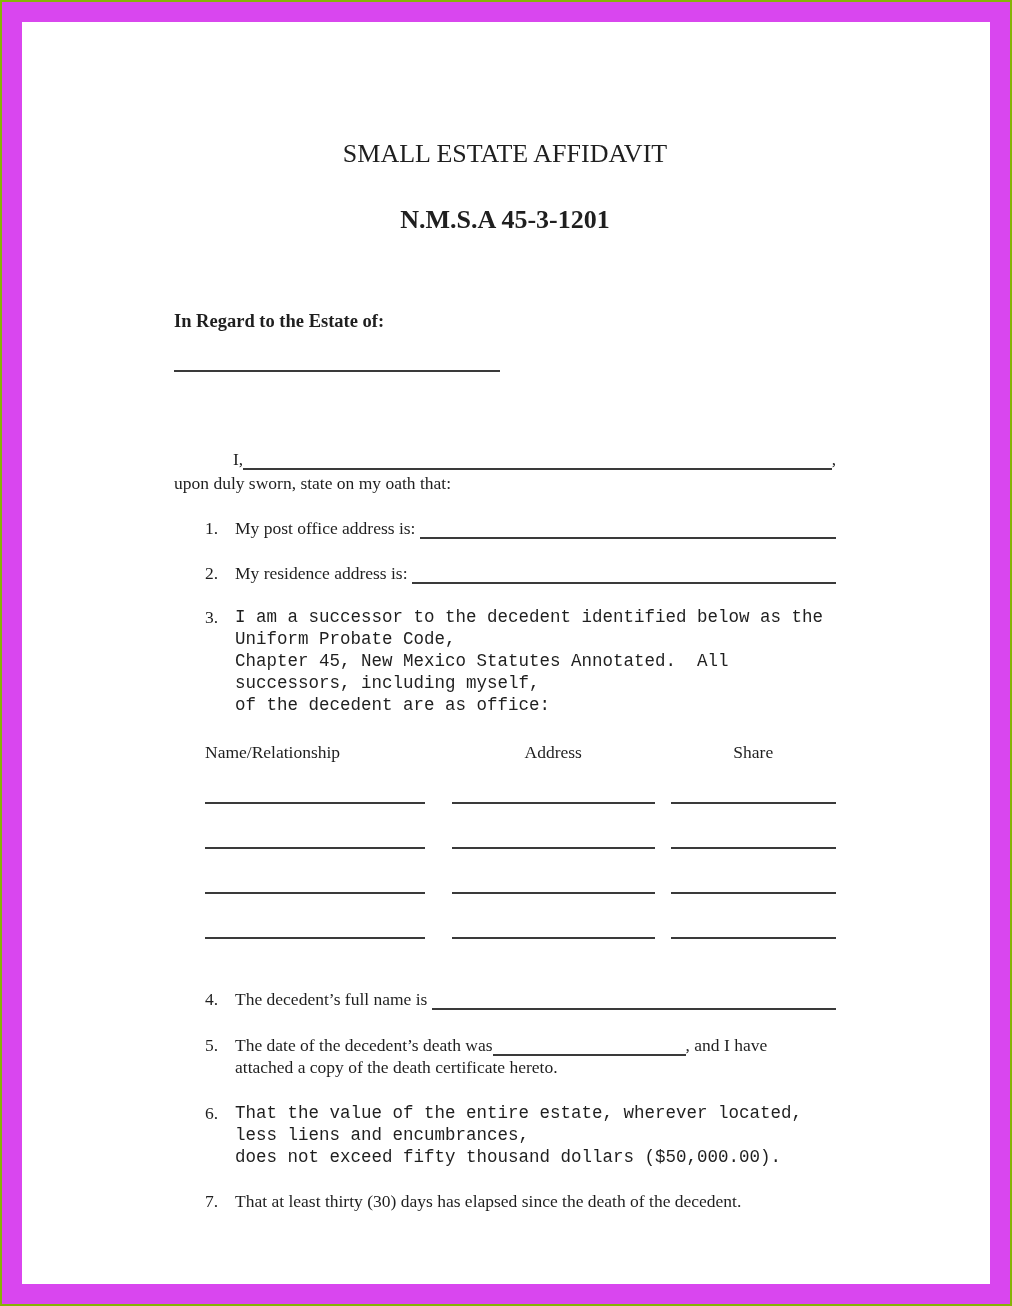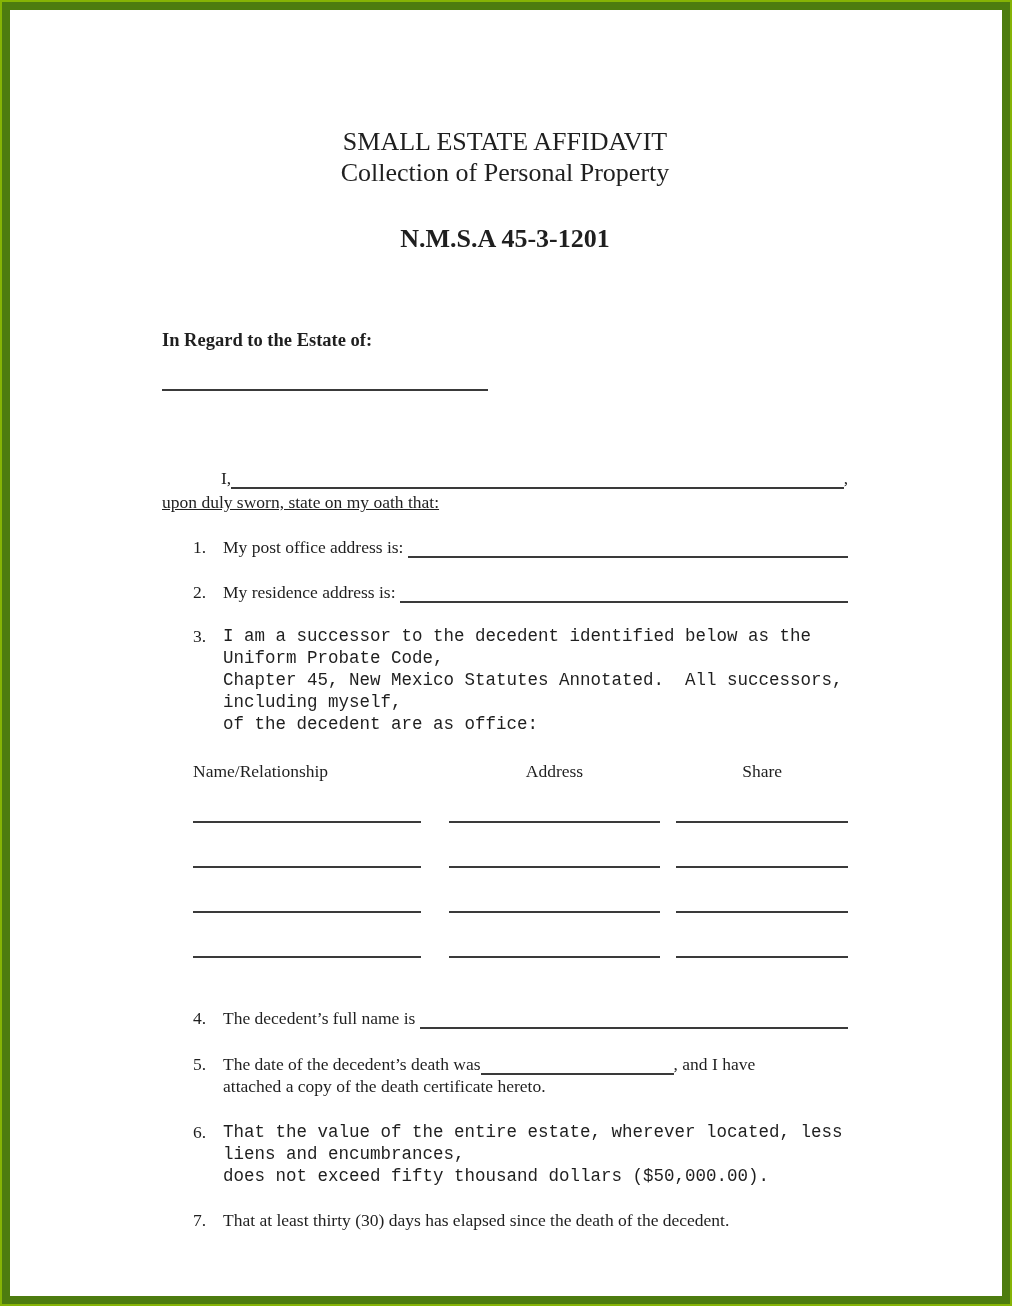--- a/index.html
+++ b/index.html
@@ -1,41 +1,41 @@
 <!DOCTYPE html>
 <html><head>
 <meta charset="utf-8">
 <style>
   html,body { margin:0; padding:0; background:#ffffff; }
   .frame {
     width:1012px; height:1306px; box-sizing:border-box;
-    background:#4d7c0f;
+    background:#d946ef;
     border:2px solid #86b405;
-    padding:8px;
+    padding:20px;
   }
   .page {
     width:100%; height:100%; box-sizing:border-box;
     background:#ffffff;
     font-family:"Liberation Serif", serif;
     color:#1f1f1f;
     overflow:hidden;
   }
   .content { padding:0 154px 0 152px; }
 
   .title-block { margin-top:116px; text-align:center; font-size:26px; line-height:31px; }
   .title-statute { font-weight:bold;margin-top:35px; }
 
   .regard { margin-top:75px; font-size:18.5px; font-weight:bold; line-height:22px; }
 
   .blank-rule { margin-top:38px; width:326px; height:0; border-top:2px solid #3a3a3a; }
 
   .oath { margin-top:72px; }
   .oath-row { display:flex; align-items:flex-end; height:26px; padding-left:59px; font-size:17.5px; }
   .fill { flex:1 1 auto; border-bottom:2px solid #3a3a3a; min-height:1px; }
-  .oath-line2 { font-size:17.5px; line-height:26px;text-decoration:underline; }
+  .oath-line2 { font-size:17.5px; line-height:26px; }
 
   .item { position:relative; padding-left:61px; font-size:17.5px; line-height:22px; }
   .item .num { position:absolute; left:31px; top:0; }
   .item-row { display:flex; align-items:flex-end; }
   .item-row .label { white-space:pre;font-family:Liberation Serif, serif; }
   .blank-mid { display:inline-block; width:193px; border-bottom:2px solid #3a3a3a; align-self:stretch; }
   .pre { white-space:pre-wrap;font-family:Liberation Mono, monospace; }
 
   .m-item1 { margin-top:21px; }
   .m-item2 { margin-top:23px; }
@@ -64,21 +64,20 @@
 </style>
 </head>
 <body>
 
 <div class="frame">
   <div class="page">
     <div class="content">
 
       <div class="title-block">
         <div>SMALL ESTATE AFFIDAVIT</div>
-        <div>Collection of Personal Property</div>
         <div class="title-statute">N.M.S.A 45-3-1201</div>
       </div>
 
       <div class="regard">In Regard to the Estate of:</div>
 
       <div class="blank-rule"></div>
 
       <div class="oath">
         <div class="oath-row">
           <span>I,</span>

